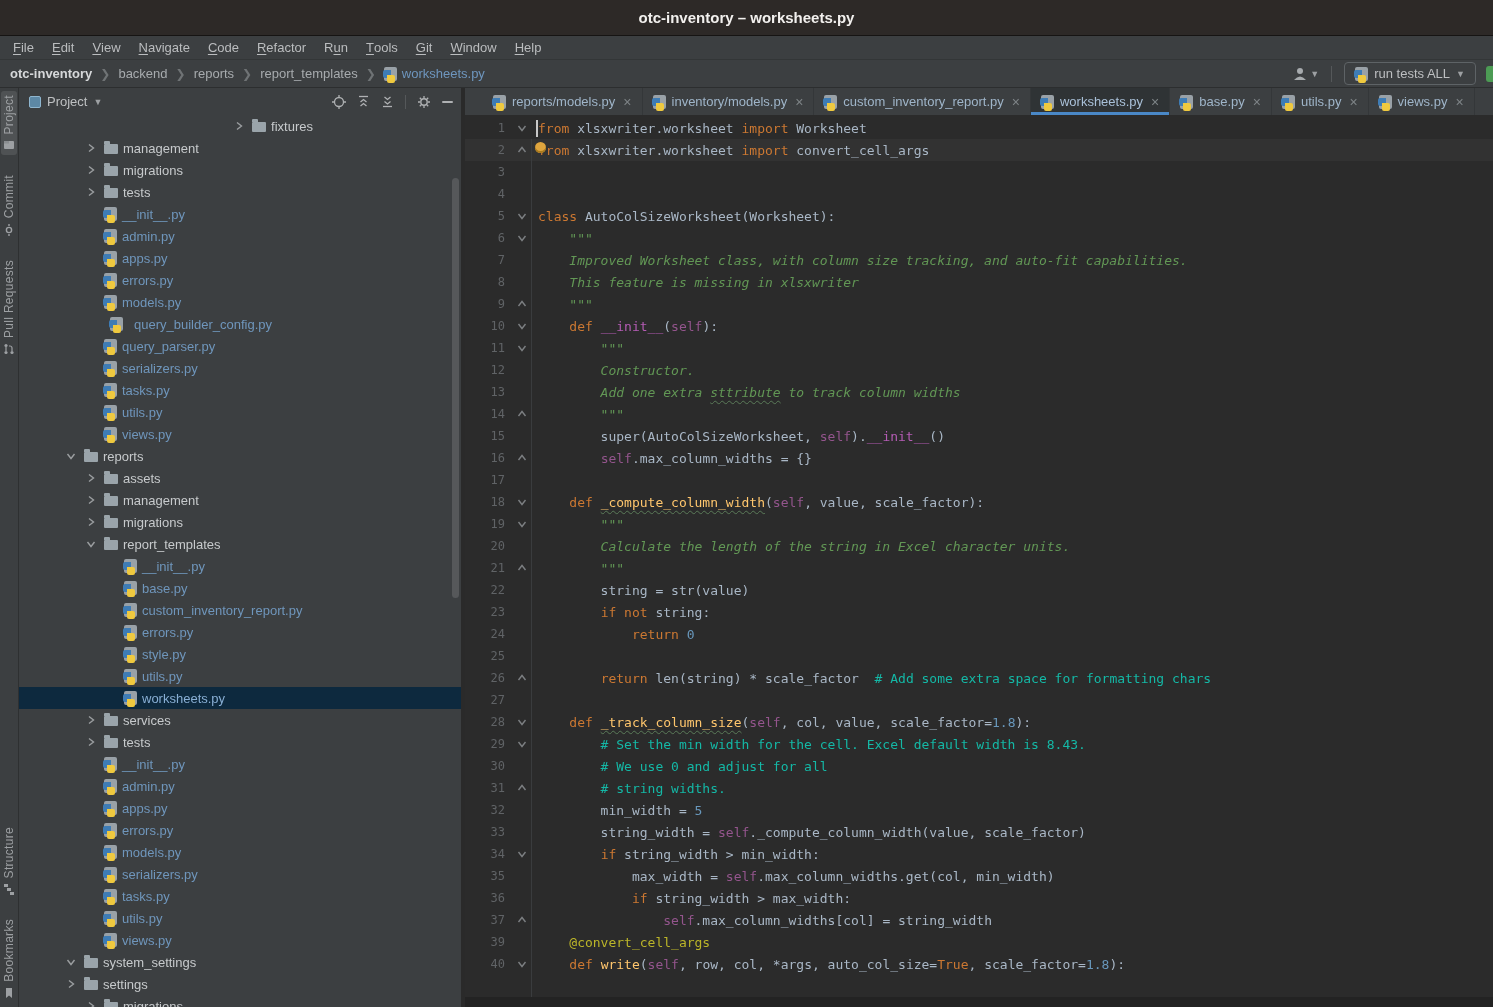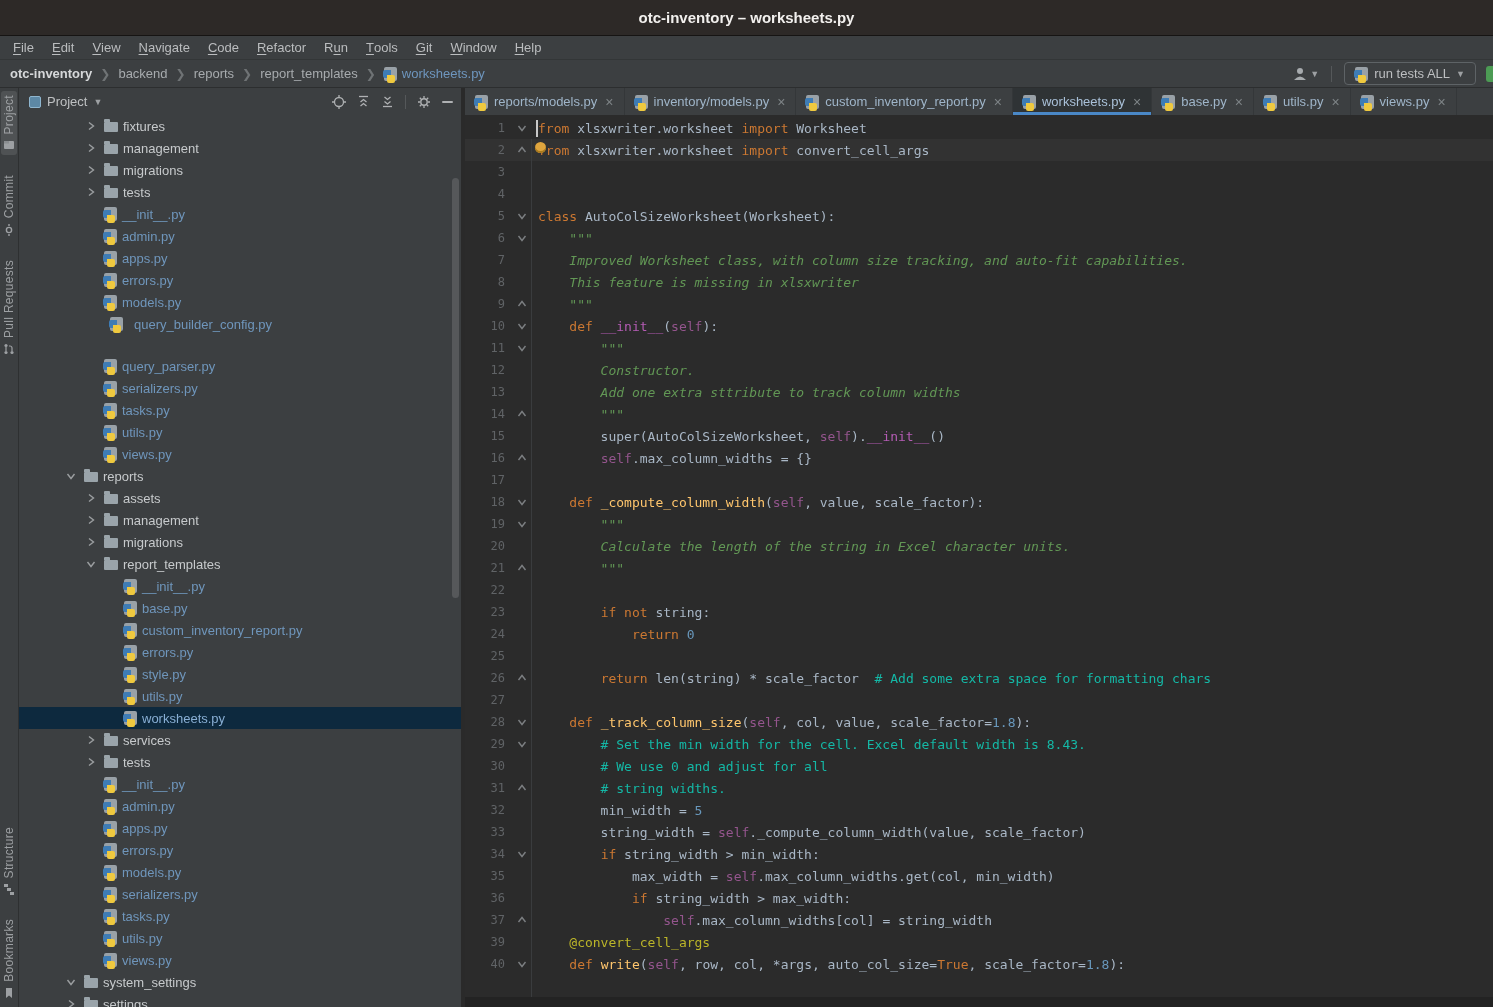--- a/index.html
+++ b/index.html
@@ -57,21 +57,21 @@
   .tree-scrollbar{position:absolute;right:2px;top:90px;width:7px;height:420px;background:#5a5d5f;border-radius:4px;opacity:.85;}
   
   .folder{position:relative;width:14px;height:10px;background:#9aa4aa;border-radius:1px;flex:none;margin-top:2px;}
   .folder::before{content:"";position:absolute;top:-3px;left:0;width:6px;height:3px;background:#9aa4aa;border-radius:1px 1px 0 0;}
   .pyicon{position:relative;width:13px;height:14px;background:#99a1a7;border-radius:2px;flex:none;display:inline-block;}
   .pyicon i{position:absolute;display:block;}
   .pyicon .pa{left:-1px;bottom:3px;width:8px;height:8px;background:#3e7cb5;border-radius:2px 0 2px 2px;}
   .pyicon .pb{left:3px;bottom:-2px;width:8px;height:8px;background:#efc93f;border-radius:0 2px 2px 2px;}
   
   .editor-col{flex:1;display:flex;flex-direction:column;min-width:0;}
-  .tabbar{height:27px;background:#3c3f41;display:flex;overflow:hidden;flex:none;}
+  .tabbar{height:27px;background:#3c3f41;display:flex;overflow:hidden;flex:none;margin-left:18px;}
   .tab{display:flex;align-items:center;gap:6px;padding:0 10px;font-size:13px;color:#9fb5c9;
        border-right:1px solid #343739;height:100%;white-space:nowrap;flex:none;}
   .tab.active{background:#2f3335;box-shadow:inset 0 -3px 0 #4a88c7;color:#a9c0d8;}
   .tab .close{color:#7e8487;font-size:14px;margin-left:2px;}
   .editor{flex:1;background:#2b2b2b;position:relative;overflow:hidden;
           font-family:"DejaVu Sans Mono",monospace;font-size:13px;}
   .lines{padding-top:2px;}
   .cl{height:22px;display:flex;align-items:center;white-space:pre;}
   .cl.hl{background:#323232;}
   .ln{width:40px;text-align:right;color:#606366;font-size:12px;flex:none;
@@ -81,21 +81,21 @@
   .gutter-line{position:absolute;left:66px;top:24px;bottom:10px;width:1px;background:#3a3c3e;}
   .tk-k{color:#cc7832;}
   .tk-t{color:#a9b7c6;}
   .tk-s{color:#629755;font-style:italic;}
   .tk-c{color:#14b8a6;}
   .tk-n{color:#6897bb;}
   .tk-slf{color:#94558d;}
   .tk-m{color:#b55cb5;}
   .tk-f{color:#ffc66d;}
   .tk-d{color:#bbb529;}
-  .sq{text-decoration-style:wavy;text-decoration-color:#5a7a58;
+  .sq{text-decoration:underline;text-decoration-style:wavy;text-decoration-color:#5a7a58;
       text-decoration-thickness:1px;text-underline-offset:3px;}
   .caret-bar{position:absolute;left:71px;top:5px;width:2px;height:17px;background:#c8c8c8;}
   .bulb{position:absolute;left:70px;top:27px;width:11px;height:11px;border-radius:50%;
         background:#dfa53e;box-shadow:inset 0 -2px 0 #a8791f;}
   .bottom-strip{position:absolute;left:0;right:0;bottom:0;height:10px;background:#232323;}
   svg{display:block;}
 </style>
 </head>
 <body>
 
@@ -226,21 +226,21 @@
           </svg>
           <div class="ph-div"></div>
           <svg width="14" height="14" viewBox="0 0 14 14">
             <circle cx="7" cy="7" r="3.2" fill="none" stroke="#afb1b3" stroke-width="1.4"></circle>
             <path d="M7 1 v2 M7 11 v2 M1 7 h2 M11 7 h2 M2.8 2.8 l1.4 1.4 M9.8 9.8 l1.4 1.4 M11.2 2.8 l-1.4 1.4 M4.2 9.8 l-1.4 1.4" stroke="#afb1b3" stroke-width="1.3"></path>
           </svg>
           <div class="minus"></div>
         </div>
       </div>
       <div class="tree" id="tree">
-          <div class="row" style="padding-left: 64px;">
+          <div class="row" style="padding-left: 64px; justify-content: center;">
             <span class="chev">
               <svg width="10" height="10" viewBox="0 0 10 10">
                 <path d="M3 1.5 L7.5 5 L3 8.5" fill="none" stroke="#9b9ea0" stroke-width="1.4"></path>
               </svg>
             </span>
             <span class="folder"></span>
             <span class="lbl-folder">fixtures</span>
           </div>
           <div class="row" style="padding-left: 64px;">
             <span class="chev">
@@ -310,21 +310,21 @@
             <span class="lbl-file">models.py</span>
           </div>
           <div class="row" style="padding-left: 64px; gap: 11px;">
             <span class="chev"></span>
             <span class="pyicon">
               <i class="pa"></i>
               <i class="pb"></i>
             </span>
             <span class="lbl-file">query_builder_config.py</span>
           </div>
-          <div class="row" style="padding-left: 64px; margin-top: 20px;">
+          <div class="row" style="padding-left: 64px;">
             <span class="chev"></span>
             <span class="pyicon">
               <i class="pa"></i>
               <i class="pb"></i>
             </span>
             <span class="lbl-file">query_parser.py</span>
           </div>
           <div class="row" style="padding-left: 64px;">
             <span class="chev"></span>
             <span class="pyicon">
@@ -678,21 +678,21 @@
             <div class="cl"><span class="ln">18</span><span class="fold"><svg width="10" height="10" viewBox="0 0 10 10">
                   <path d="M1.5 3 L5 7.5 L8.5 3" fill="none" stroke="#7c7f82" stroke-width="1.4"></path>
                 </svg></span><span class="code"><span class="tk-t">    </span><span class="tk-k">def </span><span class="tk-f sq">_compute_column_width</span><span class="tk-t">(</span><span class="tk-slf">self</span><span class="tk-t">, value, scale_factor):</span></span></div>
             <div class="cl"><span class="ln">19</span><span class="fold"><svg width="10" height="10" viewBox="0 0 10 10">
                   <path d="M1.5 3 L5 7.5 L8.5 3" fill="none" stroke="#7c7f82" stroke-width="1.4"></path>
                 </svg></span><span class="code"><span class="tk-s">        """</span></span></div>
             <div class="cl"><span class="ln">20</span><span class="fold"></span><span class="code"><span class="tk-s">        Calculate the length of the string in Excel character units.</span></span></div>
             <div class="cl"><span class="ln">21</span><span class="fold"><svg width="10" height="10" viewBox="0 0 10 10">
                   <path d="M1.5 7 L5 2.5 L8.5 7" fill="none" stroke="#7c7f82" stroke-width="1.4"></path>
                 </svg></span><span class="code"><span class="tk-s">        """</span></span></div>
-            <div class="cl"><span class="ln">22</span><span class="fold"></span></div>
+            <div class="cl"><span class="ln">22</span><span class="fold"></span><span class="code"><span class="tk-t">        string = str(value)</span></span></div>
             <div class="cl"><span class="ln">23</span><span class="fold"></span><span class="code"><span class="tk-t">        </span><span class="tk-k">if</span><span class="tk-t"> </span><span class="tk-k">not</span><span class="tk-t"> string:</span></span></div>
             <div class="cl"><span class="ln">24</span><span class="fold"></span><span class="code"><span class="tk-t">            </span><span class="tk-k">return</span><span class="tk-t"> </span><span class="tk-n">0</span></span></div>
             <div class="cl"><span class="ln">25</span><span class="fold"></span><span class="code"></span></div>
             <div class="cl"><span class="ln">26</span><span class="fold"><svg width="10" height="10" viewBox="0 0 10 10">
                   <path d="M1.5 7 L5 2.5 L8.5 7" fill="none" stroke="#7c7f82" stroke-width="1.4"></path>
                 </svg></span><span class="code"><span class="tk-t">        </span><span class="tk-k">return</span><span class="tk-t"> len(string) * scale_factor  </span><span class="tk-c"># Add some extra space for formatting chars</span></span></div>
             <div class="cl"><span class="ln">27</span><span class="fold"></span><span class="code"></span></div>
             <div class="cl"><span class="ln">28</span><span class="fold"><svg width="10" height="10" viewBox="0 0 10 10">
                   <path d="M1.5 3 L5 7.5 L8.5 3" fill="none" stroke="#7c7f82" stroke-width="1.4"></path>
                 </svg></span><span class="code"><span class="tk-t">    </span><span class="tk-k">def </span><span class="tk-f sq">_track_column_size</span><span class="tk-t">(</span><span class="tk-slf">self</span><span class="tk-t">, col, value, scale_factor=</span><span class="tk-n">1.8</span><span class="tk-t">):</span></span></div>

